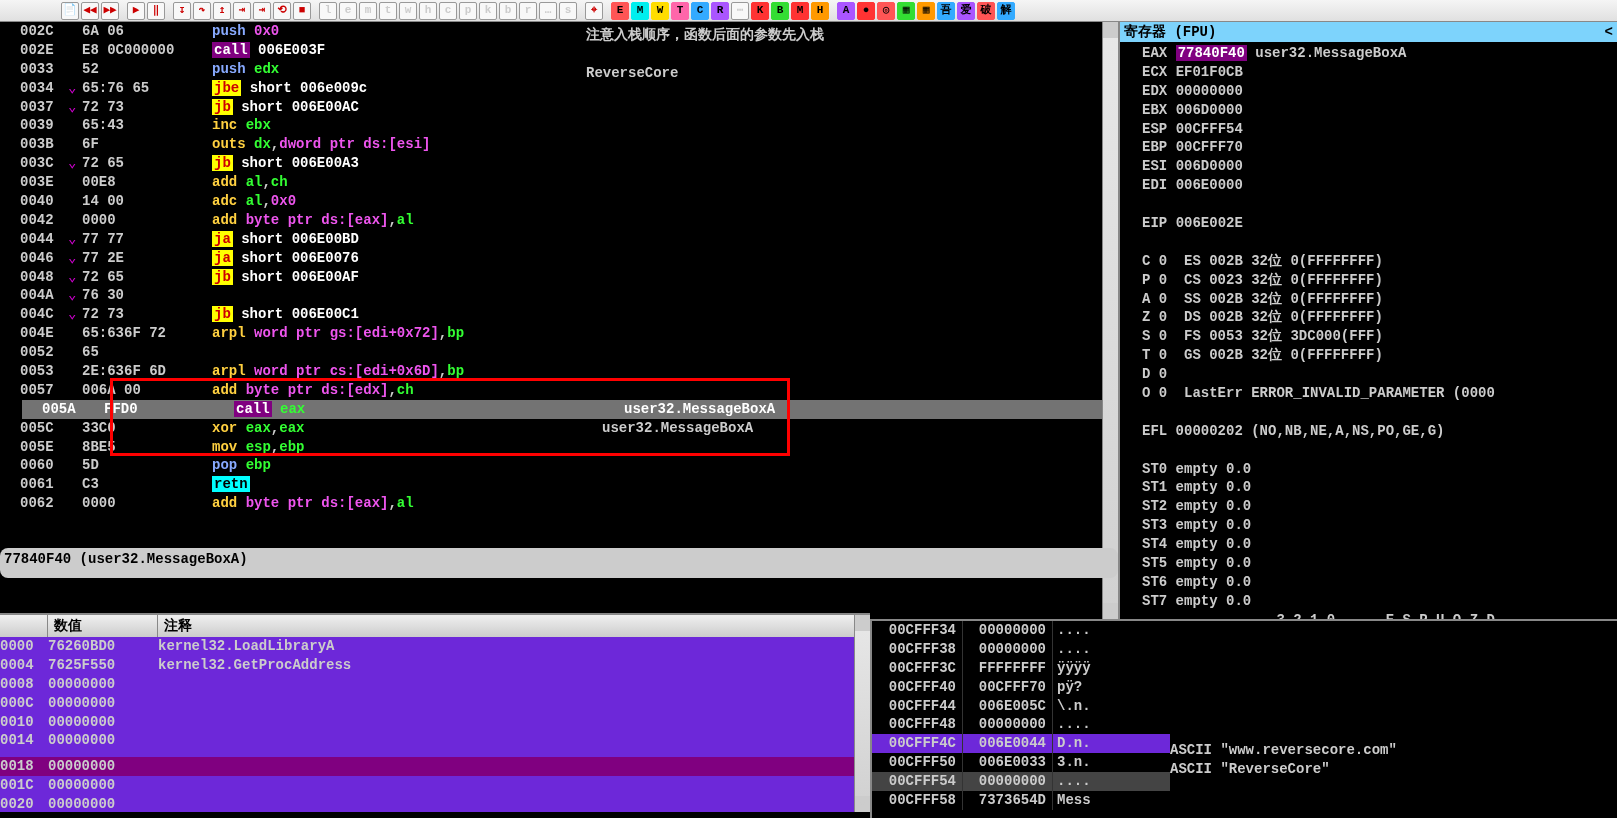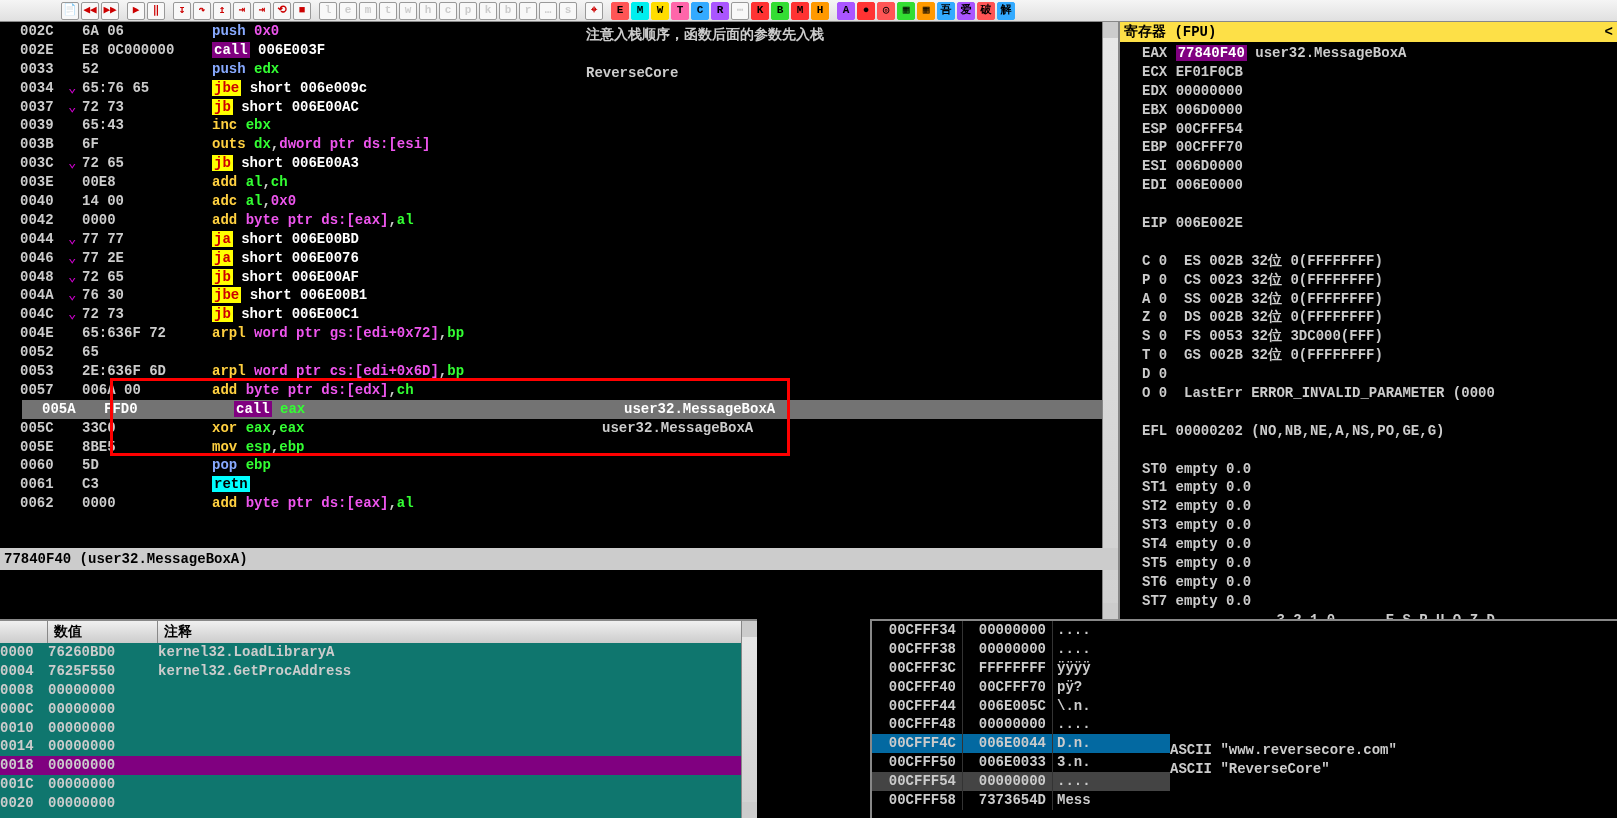--- a/index.html
+++ b/index.html
@@ -50,67 +50,67 @@
   .mem{ color:#e5e; }
   .sel-row{ background:#737373;margin-left:22px; }
   .sel-row .instr, .sel-row .cmt, .sel-row .addr, .sel-row .bytes { color:#fff; }
 
   
   .redbox{
     position:absolute; border:3px solid #f00; pointer-events:none;
   }
 
   .statusline{
-    position:absolute; left:0; top:548px; width:1118px; height:22px;
-    background:#ccc; color:#000; padding:2px 4px;
+    position:absolute; left:0; top:548px; width:1118px; height:30px;
+    background:#ccc; color:#000; padding:2px 4px;border-radius:8px;
   }
 
   
   .regs {
     position:absolute; top:22px; left:1118px; right:0; bottom:0;
     background:#000; border-left:2px solid #888;
   }
   .regs .titlebar{
-    height:20px; background:#fde047; color:#000; font-weight:bold;
+    height:20px; background:#7dd3fc; color:#000; font-weight:bold;
     display:flex; align-items:flex-end; padding:0 4px; position:relative;
   }
   .regs .titlebar .back{ position:absolute; right:4px; color:#000;}
   .regs .body{ padding:2px 22px; white-space:pre; }
   .regname{ color:#ccc; }
   .regval-hl{ background:#800080; color:#fff; padding:0 2px;}
   .regsym{ color:#ccc; }
 
   
   .dump{
-    position:absolute; left:0; bottom:0; width:757px; height:199px;
-    background:#0f766e; border-top:2px solid #888;
+    position:absolute; left:0; bottom:6px; width:870px; height:199px;
+    background:#6d28d9; border-top:2px solid #888;
   }
   .dump .hdr{
     height:22px; background:linear-gradient(#f0f0f0,#ccc); color:#000;
     display:flex;
   }
   .dump .hdr div{ border-right:1px solid #888; padding:2px 6px;}
   .dump .body{ padding:0 0; white-space:pre;}
   .dump .row{ display:flex; }
   .dump .c-addr{ width:48px; color:#ccc; }
   .dump .c-val { width:110px; color:#ccc; }
   .dump .c-cmt { flex:1; color:#ccc; }
-  .dump .sel{ background:#800080; }
+  .dump .sel{ background:#800080;margin-top:7px; }
 
   
   .stack{
     position:absolute; left:870px; bottom:0; width:300px; height:199px;
     background:#000; border-top:2px solid #888; border-left:2px solid #888;
   }
   .stack .body{ padding:0; white-space:pre;}
   .stack .row{ display:flex; }
   .stack .c1{ width:90px; color:#ccc; text-align:right; padding-right:6px;}
   .stack .c2{ width:90px; color:#ccc; text-align:right; padding-right:6px; border-left:1px solid #333;}
   .stack .c3{ width:110px; color:#ccc; border-left:1px solid #333; padding-left:4px;}
-  .stack .sel{ background:#0369a1; color:#fff;}
+  .stack .sel{ background:#6d28d9; color:#fff;}
   .stack .sel2{ background:#444; }
 
   
   .hints{
     position:absolute; left:1170px; bottom:0; right:0; height:199px;
     background:#000; border-top:2px solid #888; padding-top:120px;
     white-space:pre; color:#ccc;
   }
 
   
@@ -194,21 +194,21 @@
     <div class="row"><span class="addr">0037</span><span class="arrow">⌄</span><span class="bytes">72 73</span><span class="instr"><span class="op-jb">jb</span> <span class="addrlit">short 006E00AC</span></span><span class="cmt"></span></div>
     <div class="row"><span class="addr">0039</span><span class="arrow"> </span><span class="bytes">65:43</span><span class="instr"><span class="op-inc">inc</span> <span class="reg">ebx</span></span><span class="cmt"></span></div>
     <div class="row"><span class="addr">003B</span><span class="arrow"> </span><span class="bytes">6F</span><span class="instr"><span class="op-outs">outs</span> <span class="reg">dx</span>,<span class="mem">dword ptr ds:[esi]</span></span><span class="cmt"></span></div>
     <div class="row"><span class="addr">003C</span><span class="arrow">⌄</span><span class="bytes">72 65</span><span class="instr"><span class="op-jb">jb</span> <span class="addrlit">short 006E00A3</span></span><span class="cmt"></span></div>
     <div class="row"><span class="addr">003E</span><span class="arrow"> </span><span class="bytes">00E8</span><span class="instr"><span class="op-add">add</span> <span class="reg">al</span>,<span class="reg">ch</span></span><span class="cmt"></span></div>
     <div class="row"><span class="addr">0040</span><span class="arrow"> </span><span class="bytes">14 00</span><span class="instr"><span class="op-adc">adc</span> <span class="reg">al</span>,<span class="num">0x0</span></span><span class="cmt"></span></div>
     <div class="row"><span class="addr">0042</span><span class="arrow"> </span><span class="bytes">0000</span><span class="instr"><span class="op-add">add</span> <span class="mem">byte ptr ds:[eax]</span>,<span class="reg">al</span></span><span class="cmt"></span></div>
     <div class="row"><span class="addr">0044</span><span class="arrow">⌄</span><span class="bytes">77 77</span><span class="instr"><span class="op-ja">ja</span> <span class="addrlit">short 006E00BD</span></span><span class="cmt"></span></div>
     <div class="row"><span class="addr">0046</span><span class="arrow">⌄</span><span class="bytes">77 2E</span><span class="instr"><span class="op-ja">ja</span> <span class="addrlit">short 006E0076</span></span><span class="cmt"></span></div>
     <div class="row"><span class="addr">0048</span><span class="arrow">⌄</span><span class="bytes">72 65</span><span class="instr"><span class="op-jb">jb</span> <span class="addrlit">short 006E00AF</span></span><span class="cmt"></span></div>
-    <div class="row"><span class="addr">004A</span><span class="arrow">⌄</span><span class="bytes">76 30</span><span class="instr"><span class="op-jbe">jbe</span> <span class="addrlit">short 006E00B1</span></span><span class="cmt"></span></div>
+    <div class="row"><span class="addr">004A</span><span class="arrow">⌄</span><span class="bytes">76 30</span><span class="cmt"></span></div>
     <div class="row"><span class="addr">004C</span><span class="arrow">⌄</span><span class="bytes">72 73</span><span class="instr"><span class="op-jb">jb</span> <span class="addrlit">short 006E00C1</span></span><span class="cmt"></span></div>
     <div class="row"><span class="addr">004E</span><span class="arrow"> </span><span class="bytes">65:636F 72</span><span class="instr"><span class="op-arpl">arpl</span> <span class="mem">word ptr gs:[edi+0x72]</span>,<span class="reg">bp</span></span><span class="cmt"></span></div>
     <div class="row"><span class="addr">0052</span><span class="arrow"> </span><span class="bytes">65</span><span class="instr"></span><span class="cmt"></span></div>
     <div class="row"><span class="addr">0053</span><span class="arrow"> </span><span class="bytes">2E:636F 6D</span><span class="instr"><span class="op-arpl">arpl</span> <span class="mem">word ptr cs:[edi+0x6D]</span>,<span class="reg">bp</span></span><span class="cmt"></span></div>
     <div class="row"><span class="addr">0057</span><span class="arrow"> </span><span class="bytes">006A 00</span><span class="instr"><span class="op-add">add</span> <span class="mem">byte ptr ds:[edx]</span>,<span class="reg">ch</span></span><span class="cmt"></span></div>
     <div class="row sel-row"><span class="addr">005A</span><span class="arrow"> </span><span class="bytes">FFD0</span><span class="instr"><span class="op-call">call</span> <span class="reg">eax</span></span><span class="cmt">user32.MessageBoxA</span></div>
     <div class="row"><span class="addr">005C</span><span class="arrow"> </span><span class="bytes">33C0</span><span class="instr"><span class="op-xor">xor</span> <span class="reg">eax</span>,<span class="reg">eax</span></span><span class="cmt">user32.MessageBoxA</span></div>
     <div class="row"><span class="addr">005E</span><span class="arrow"> </span><span class="bytes">8BE5</span><span class="instr"><span class="op-mov">mov</span> <span class="reg">esp</span>,<span class="reg">ebp</span></span><span class="cmt"></span></div>
     <div class="row"><span class="addr">0060</span><span class="arrow"> </span><span class="bytes">5D</span><span class="instr"><span class="op-push">pop</span> <span class="reg">ebp</span></span><span class="cmt"></span></div>
     <div class="row"><span class="addr">0061</span><span class="arrow"> </span><span class="bytes">C3</span><span class="instr"><span class="op-retn">retn</span></span><span class="cmt"></span></div>

